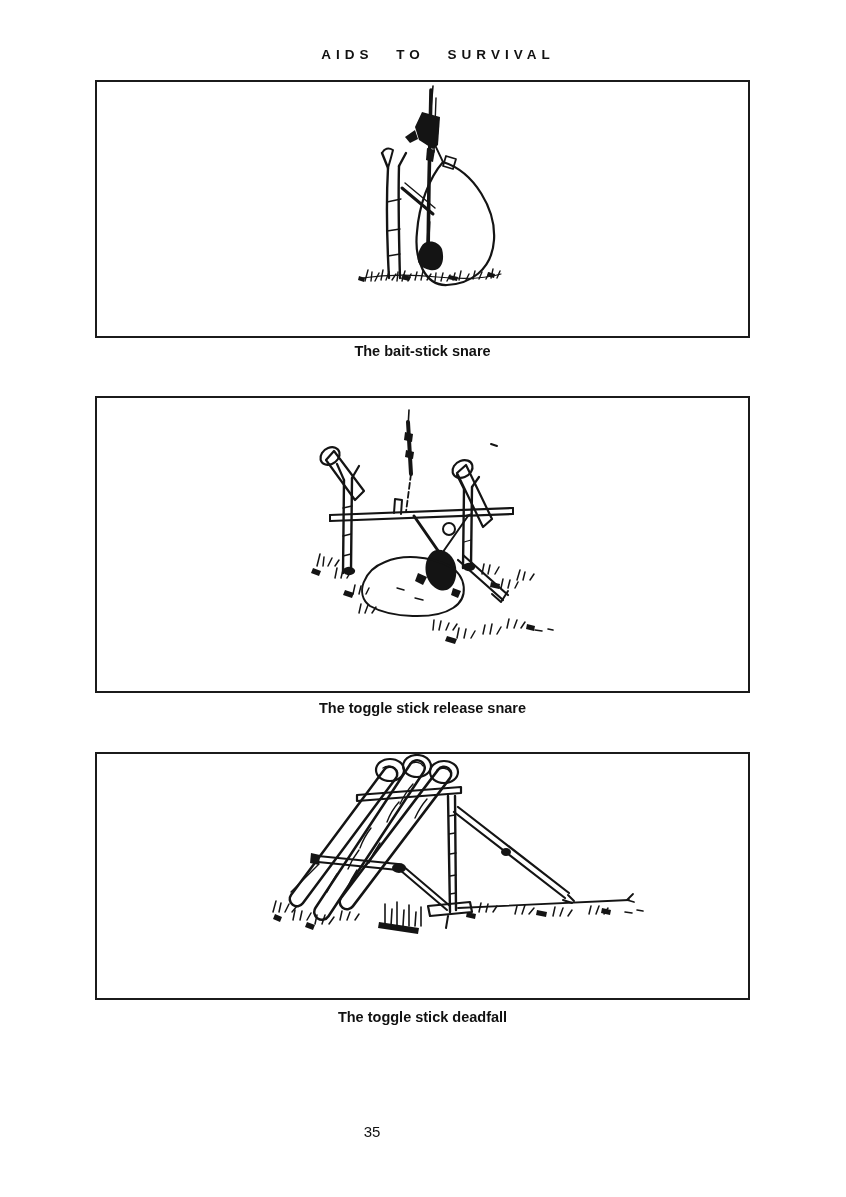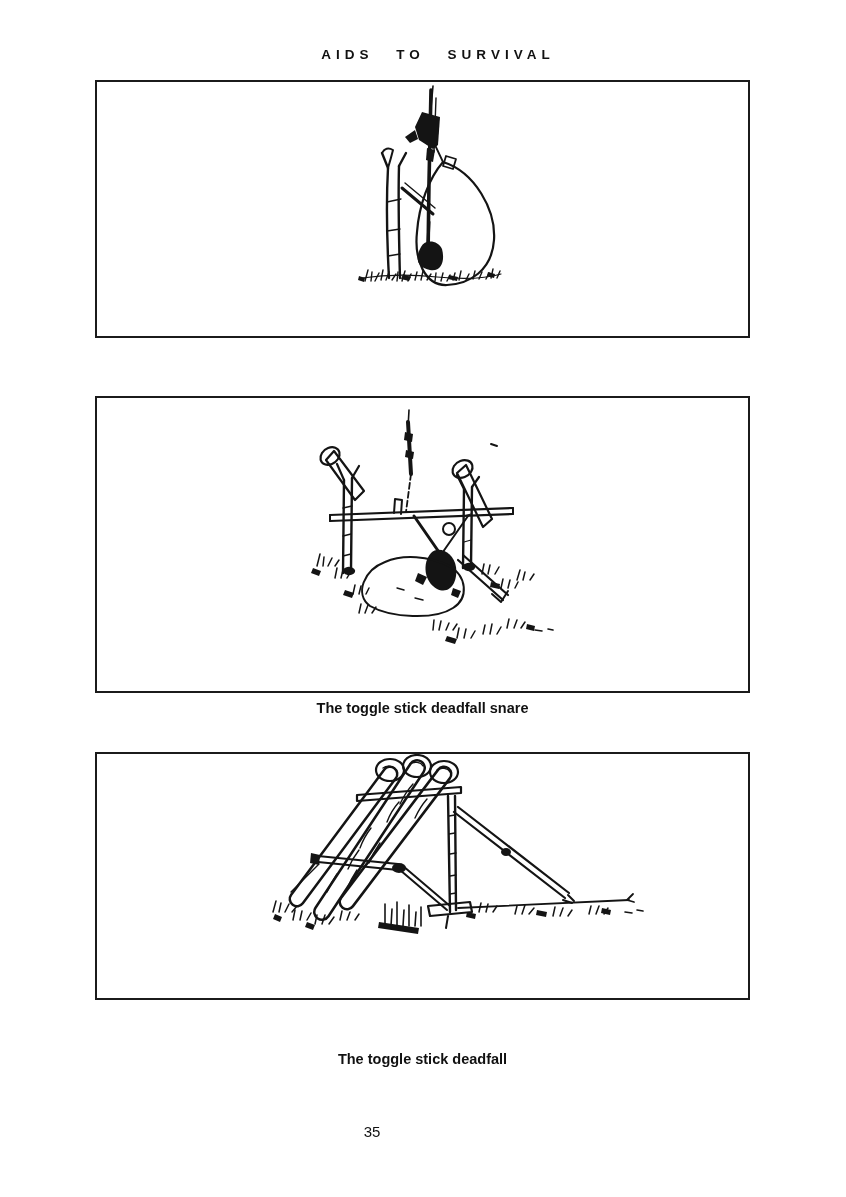--- a/index.html
+++ b/index.html
@@ -18,21 +18,21 @@
   .fig-frame svg{display:block;}
   #frame1{top:80px;height:254px;}
   #frame2{top:396px;height:293px;}
   #frame3{top:752px;height:244px;}
   .fig-caption{
     position:absolute;left:95px;width:655px;text-align:center;
     font-size:14.5px;font-weight:bold;color:#111;
   }
   #caption1{top:343px;}
   #caption2{top:700px;}
-  #caption3{top:1009px;margin-top:42px;}
+  #caption3{top:1009px;}
   .page-number{
     position:absolute;left:0;top:1123px;width:744px;text-align:center;
     font-size:15px;color:#111;
   }
   .ink{stroke:#141414;fill:none;stroke-linecap:round;stroke-linejoin:round;}
 </style>
 </head>
 <body>
 
 <div class="page">
@@ -72,20 +72,21 @@
       <path class="ink" stroke-width="1.4" d="M284,198 l2,-10 m3,10 l3,-8 m3,8 l4,-6"></path>
       <path class="ink" stroke-width="1.4" d="M300,199 l1,-9 m4,9 l3,-10 m3,10 l3,-7"></path>
       <path class="ink" stroke-width="1.4" d="M318,198 l2,-8 m4,8 l2,-9 m4,9 l4,-6"></path>
       <path class="ink" stroke-width="1.4" d="M338,199 l1,-8 m5,8 l2,-8 m4,8 l3,-6"></path>
       <path class="ink" stroke-width="1.4" d="M356,198 l2,-7 m4,7 l2,-9 m5,9 l3,-6"></path>
       <path class="ink" stroke-width="1.4" d="M376,197 l2,-8 m4,8 l3,-7 m4,7 l3,-6"></path>
       <path class="ink" stroke-width="1.4" d="M394,196 l2,-9 m4,9 l3,-7"></path>
       <path d="M262,194 l6,2 l-1,4 l-6,-2 Z M306,192 l8,3 l-2,4 l-8,-2 Z M352,193 l9,2 l-1,4 l-9,-2 Z M391,190 l7,2 l-1,4 l-7,-2 Z" fill="#141414" stroke="none"></path>
     </svg>
   </div>
+  <div class="fig-caption" id="caption1">The bait-stick snare</div>
 
   <div class="fig-frame" id="frame2">
     <svg width="651" height="293" viewBox="0 0 651 293">
 
       <path class="ink" stroke-width="1.6" d="M312,12 L311,30"></path>
       <path class="ink" stroke-width="4" d="M311,24 L314,76"></path>
       <path d="M308,34 l8,2 l-1,8 l-8,-2 Z M309,52 l8,2 l-1,7 l-8,-2 Z" fill="#141414" stroke="none"></path>
       <path class="ink" stroke-width="1.8" stroke-dasharray="6,3" d="M314,76 L309,114"></path>
 
       <path class="ink" stroke-width="2" d="M394,46 l6,2"></path>
@@ -132,21 +133,21 @@
       <path class="ink" stroke-width="1.5" d="M404,190 l2,-9 m5,9 l2,-8 m5,8 l3,-6"></path>
       <path class="ink" stroke-width="1.5" d="M420,182 l3,-10 m3,10 l2,-8 m5,8 l4,-6"></path>
       <path class="ink" stroke-width="1.5" d="M336,232 l1,-10 m5,10 l2,-9 m5,9 l3,-7 m4,7 l4,-6"></path>
       <path class="ink" stroke-width="1.5" d="M360,240 l2,-10 m5,10 l2,-9 m5,9 l4,-7"></path>
       <path class="ink" stroke-width="1.5" d="M386,236 l2,-9 m5,9 l2,-10 m5,10 l4,-7"></path>
       <path class="ink" stroke-width="1.5" d="M410,230 l2,-9 m5,9 l3,-8 m4,8 l4,-6"></path>
       <path d="M216,170 l8,3 l-2,5 l-8,-3 Z M248,192 l9,3 l-2,5 l-9,-3 Z M394,184 l9,2 l-1,5 l-9,-2 Z M350,238 l10,3 l-2,5 l-10,-3 Z M430,226 l8,2 l-1,5 l-8,-2 Z" fill="#141414" stroke="none"></path>
       <path class="ink" stroke-width="1.6" d="M438,232 l7,1 m6,-2 l5,1"></path>
     </svg>
   </div>
-  <div class="fig-caption" id="caption2">The toggle stick deadfall snare</div>
+  <div class="fig-caption" id="caption2">The toggle stick release snare</div>
 
   <div class="fig-frame" id="frame3">
     <svg width="651" height="244" viewBox="0 0 651 244">
 
       <path d="M347,20 L250,148" stroke="#141414" stroke-width="17" stroke-linecap="round"></path>
       <path d="M347,20 L250,148" stroke="#ffffff" stroke-width="12" stroke-linecap="round"></path>
       <path d="M320,14 L225,158" stroke="#141414" stroke-width="18" stroke-linecap="round"></path>
       <path d="M320,14 L225,158" stroke="#ffffff" stroke-width="13" stroke-linecap="round"></path>
       <path d="M293,20 L200,145" stroke="#141414" stroke-width="17" stroke-linecap="round"></path>
       <path d="M293,20 L200,145" stroke="#ffffff" stroke-width="12" stroke-linecap="round"></path>

